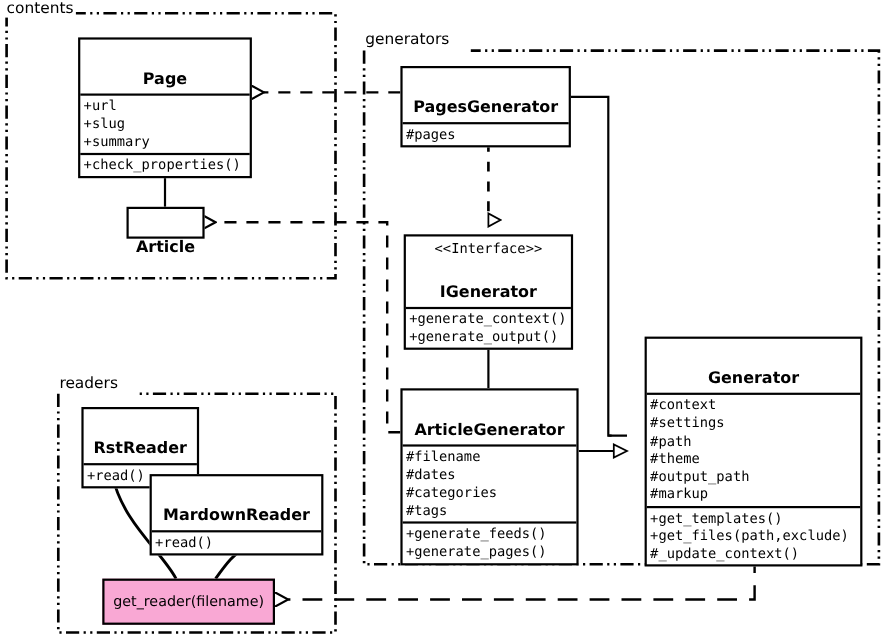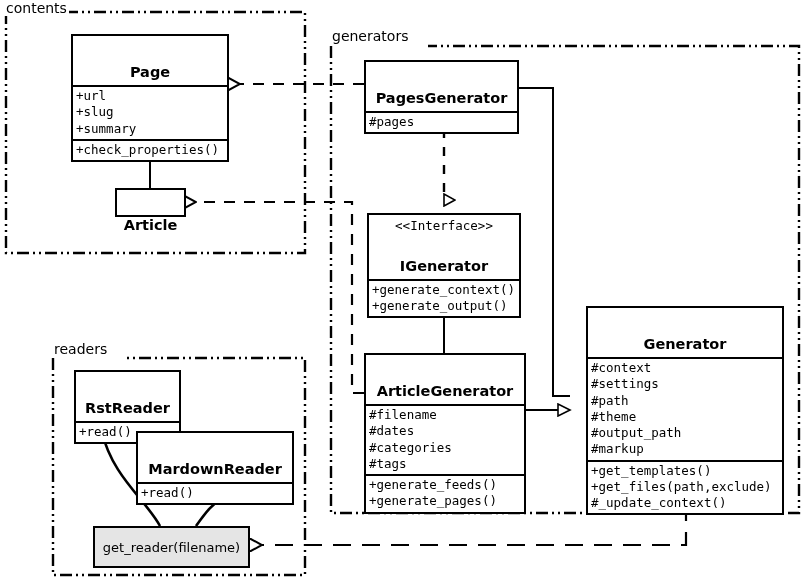--- a/index.html
+++ b/index.html
@@ -65,21 +65,21 @@
   }
   .uml-compartment .row {
     display: block;
     white-space: nowrap;
   }
   
   .plain-box {
     position: absolute;
     box-sizing: border-box;
     border: 2px solid #000000;
-    background: #e5e5e5;
+    background: #f9a8d4;
     display: flex;
     align-items: center;
     justify-content: center;
     font-size: 13px;
     color: #000000;
     white-space: nowrap;
   }
   
   .pkg-label {
     position: absolute;

